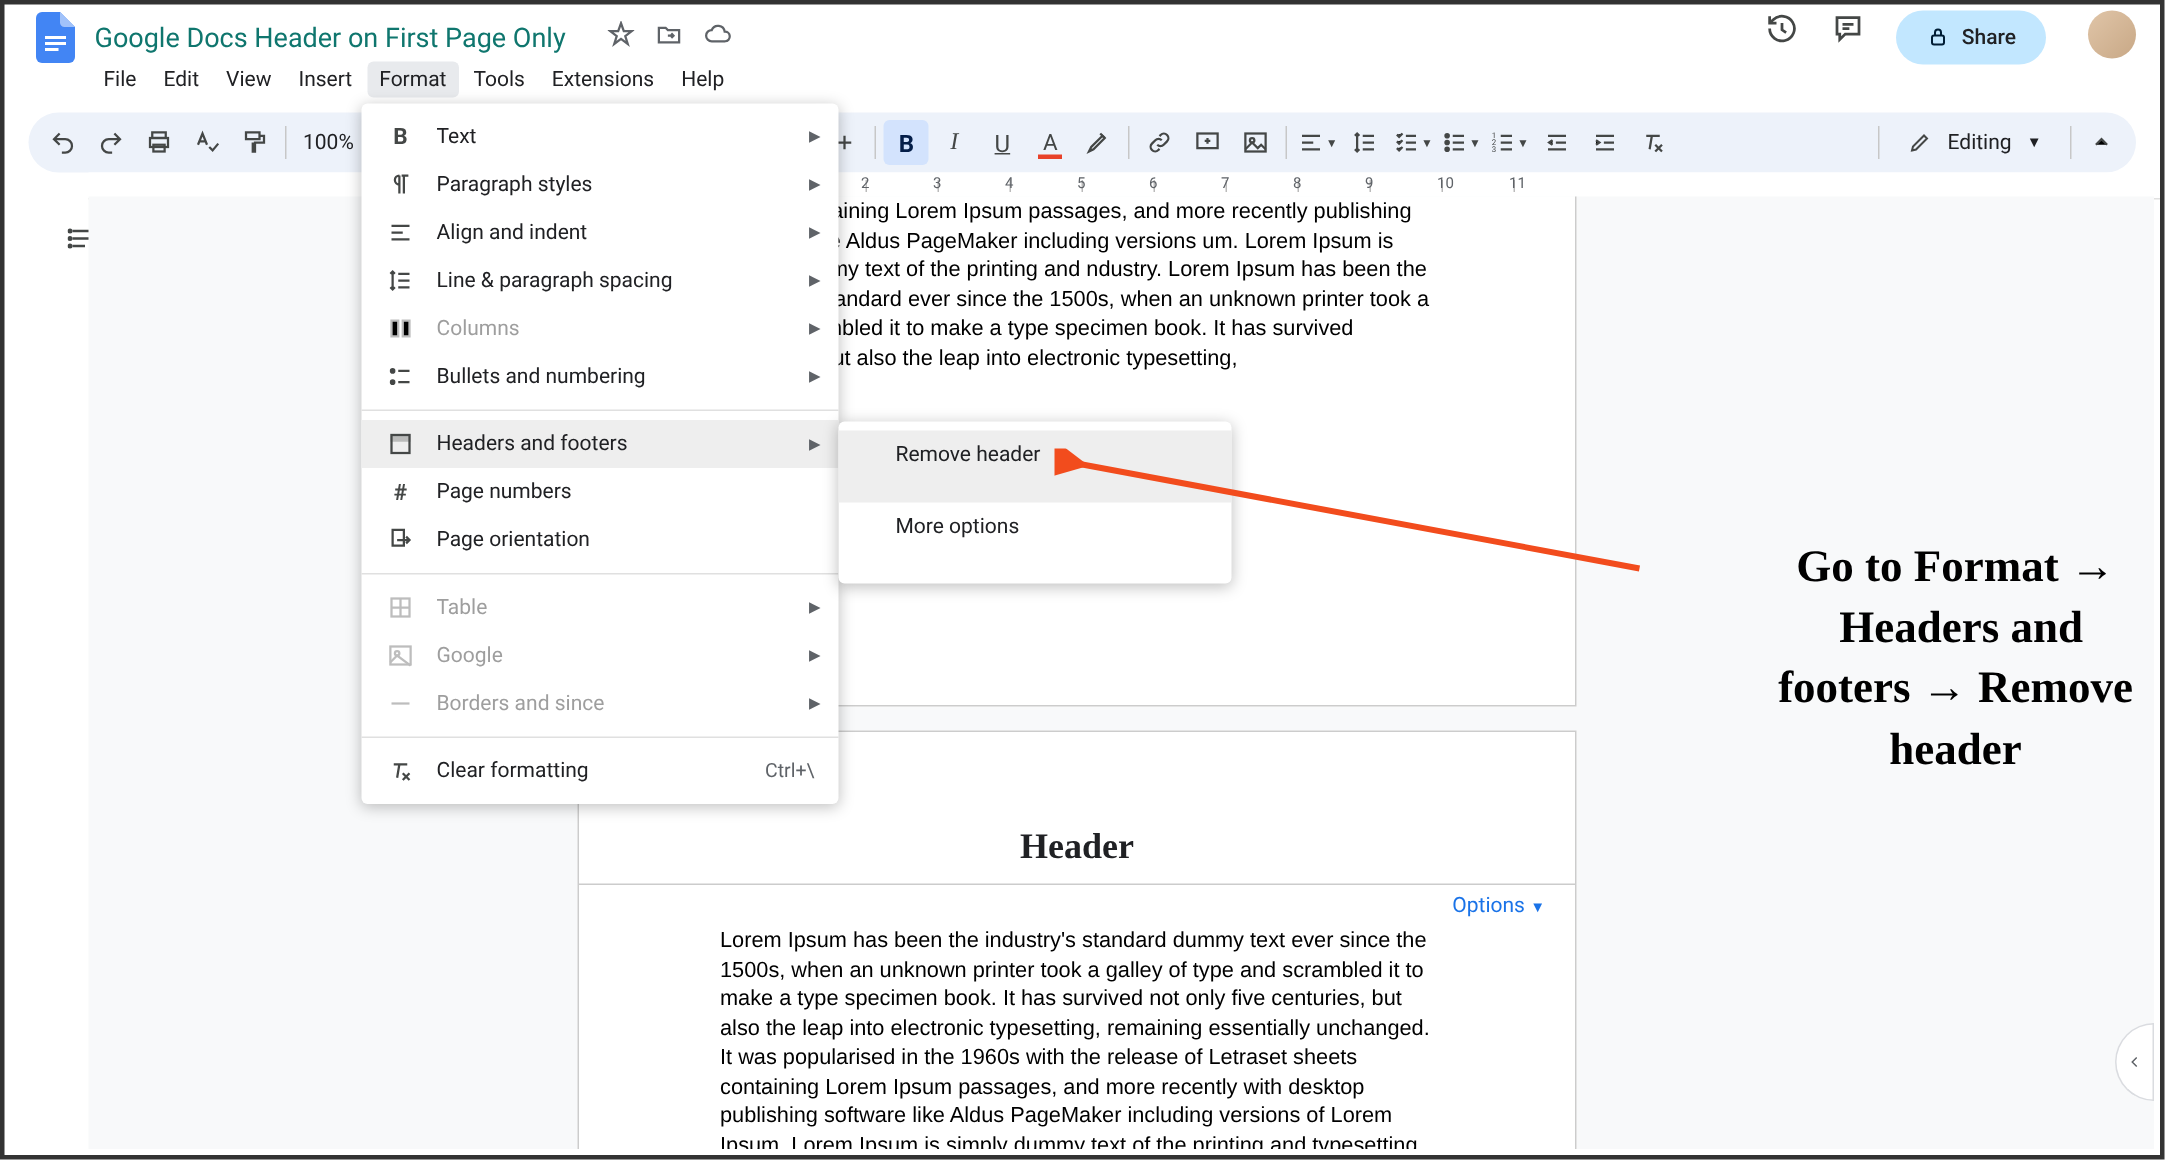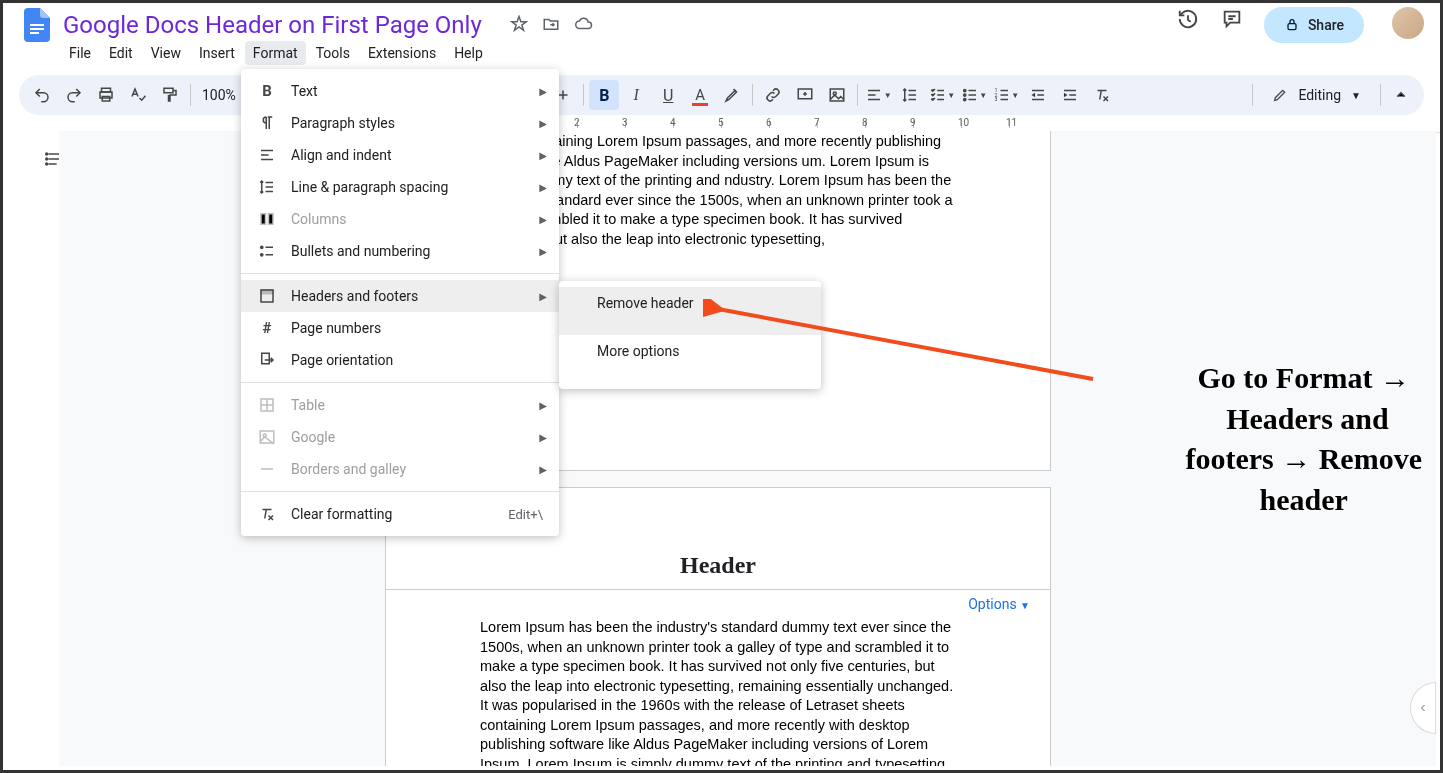--- a/index.html
+++ b/index.html
@@ -1,20 +1,20 @@
 <!DOCTYPE html>
 <html><head>
 <meta charset="utf-8">
 <style>
 * { box-sizing: border-box; margin: 0; padding: 0; }
 body { font-family: "Google Sans", Roboto, Arial, sans-serif; font-size: 14px; color: #202124; background: #fff; overflow: hidden; width: 1443px; height: 773px; position: relative; border: 3px solid #333; }
 .header-bar { display: flex; align-items: center; padding: 8px 16px 0 16px; height: 36px; }
 .docs-logo { width: 36px; height: 36px; display: flex; align-items: center; justify-content: center; margin-right: 8px; }
 .docs-logo svg { width: 26px; height: 34px; }
-.doc-title { font-size: 24px; color: #6d28d9; margin-right: 28px; }
+.doc-title { font-size: 18px; color: #0f766e; margin-right: 28px; }
 .title-icons { display: flex; gap: 14px; color: #5f6368; }
 .title-icons span { cursor: pointer; }
 .spacer { flex: 1; }
 .right-icons { display: flex; align-items: flex-start; gap: 20px; }
 .icon-btn { width: 24px; height: 24px; display: flex; align-items: center; justify-content: center; cursor: pointer; color: #5f6368; }
 .share-btn { background: #c2e7ff; border-radius: 20px; padding: 10px 20px; display: flex; align-items: center; gap: 8px; font-weight: 500; cursor: pointer; }
 .avatar { width: 32px; height: 32px; border-radius: 50%; background: linear-gradient(135deg,#e0c5a8,#c8a886); margin-left: 8px; }
 .menu-bar { display: flex; padding: 0 58px; height: 28px; align-items: center; gap: 2px; font-size: 14px; }
 .menu-item { padding: 4px 8px; border-radius: 4px; cursor: pointer; }
 .menu-item.active { background: #e8eaed; }
@@ -440,32 +440,32 @@
       </div>
       <span>Google</span>
       <span class="dd-arrow">▶</span>
     </div>
     <div class="dd-item disabled">
       <div class="dd-icon">
         <svg width="18" height="18" viewBox="0 0 24 24" stroke="currentColor" stroke-width="2">
           <path d="M4 12h16"></path>
         </svg>
       </div>
-      <span>Borders and galley</span>
+      <span>Borders and since</span>
       <span class="dd-arrow">▶</span>
     </div>
     <div class="dd-sep"></div>
     <div class="dd-item">
       <div class="dd-icon">
         <svg width="18" height="18" viewBox="0 0 24 24" stroke="currentColor" stroke-width="2">
           <path d="M6 6h12M11 6l-2 12M14 14l6 6M20 14l-6 6"></path>
         </svg>
       </div>
       <span>Clear formatting</span>
-      <span class="dd-shortcut">Edit+\</span>
+      <span class="dd-shortcut">Ctrl+\</span>
     </div>
   </div>
 
 <div class="submenu" id="sub-dd">
     <div class="sub-item highlighted">Remove header</div>
     <div class="sub-item">More options</div>
   </div>
 
 <svg class="arrow-svg" viewBox="0 0 400 90">
   <defs>

